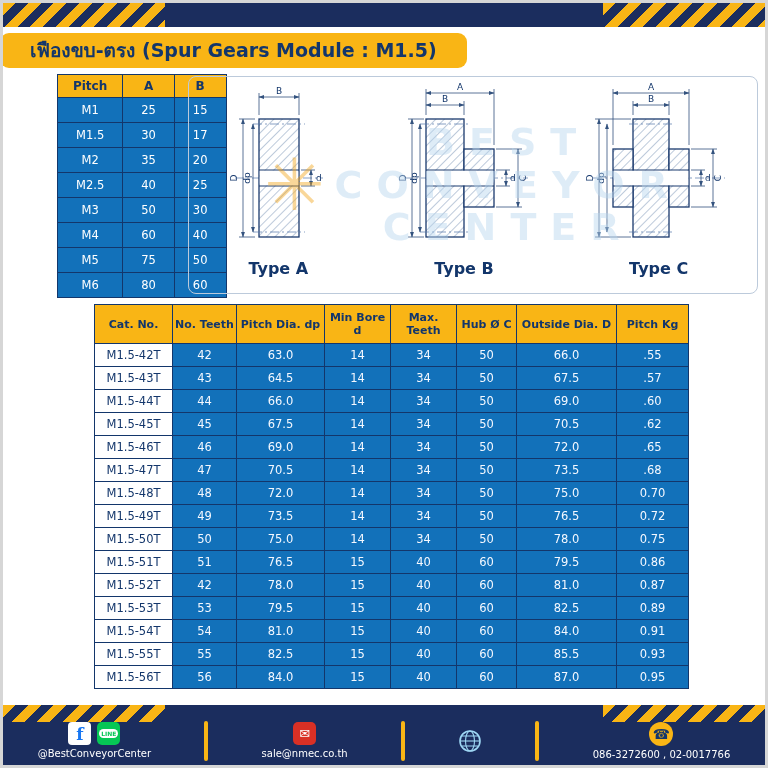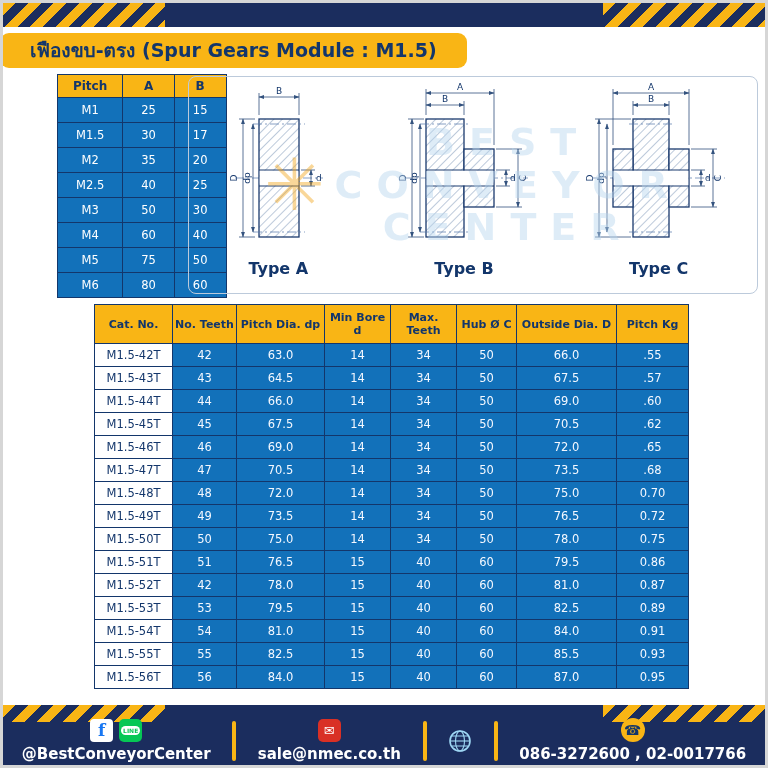--- a/index.html
+++ b/index.html
@@ -55,21 +55,21 @@
 
   
   .footer{position:absolute;left:3px;right:3px;bottom:3px;height:60px;background:#1b2d5e;}
   .ftape{position:absolute;top:0;height:17px;width:162px;
          background:repeating-linear-gradient(135deg,#f9b515 0 9px,#1b2d5e 9px 18px);}
   .ftape.left{left:0;} .ftape.right{right:0;}
   .footer-row{position:absolute;left:8px;right:8px;top:13px;bottom:2px;
               display:flex;align-items:center;justify-content:space-around;}
   .fsec{display:flex;flex-direction:column;align-items:center;gap:3px;}
   .ficons{display:flex;gap:6px;align-items:center;}
-  .flabel{color:#ffffff;font-size:15px;font-weight:bold;white-space:nowrap;}
+  .flabel{color:#ffffff;font-size:10px;font-weight:normal;white-space:nowrap;}
   .fsep{width:4px;height:40px;background:#f9b515;border-radius:2px;}
   .fb-icon{width:23px;height:23px;background:#ffffff;border-radius:4px;color:#1877f2;
            font-weight:bold;font-size:17px;display:flex;align-items:center;justify-content:center;
            font-family:"DejaVu Serif",serif;}
   .line-icon{width:23px;height:23px;background:#06c755;border-radius:5px;
              display:flex;align-items:center;justify-content:center;}
   .line-icon span{background:#ffffff;border-radius:6px;padding:1px 2px;color:#06c755;
                   font-size:6px;font-weight:bold;}
   .mail-icon{width:23px;height:23px;background:#d93025;border-radius:5px;color:#ffffff;
              font-size:13px;display:flex;align-items:center;justify-content:center;}

